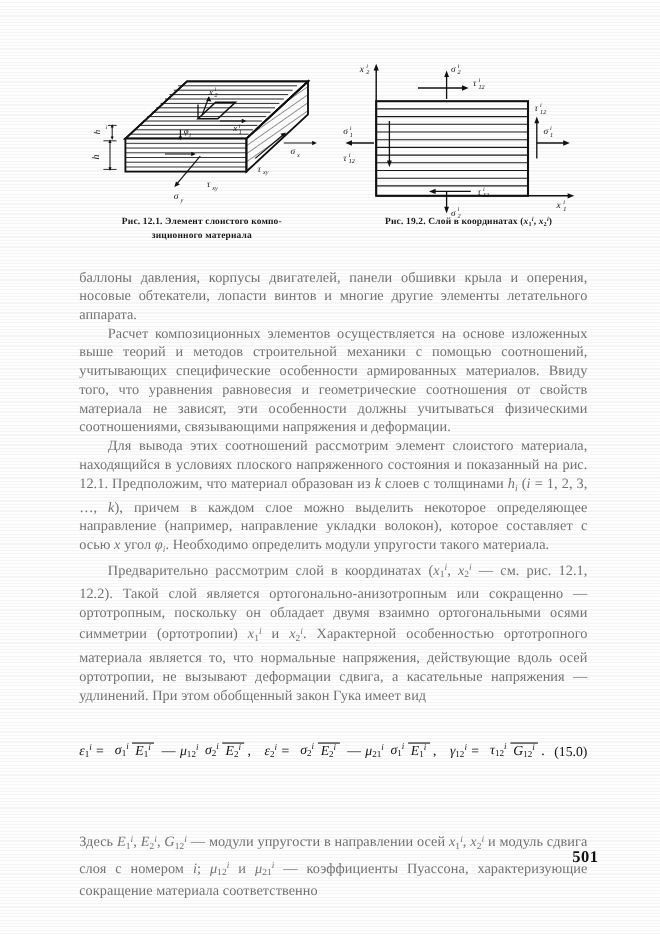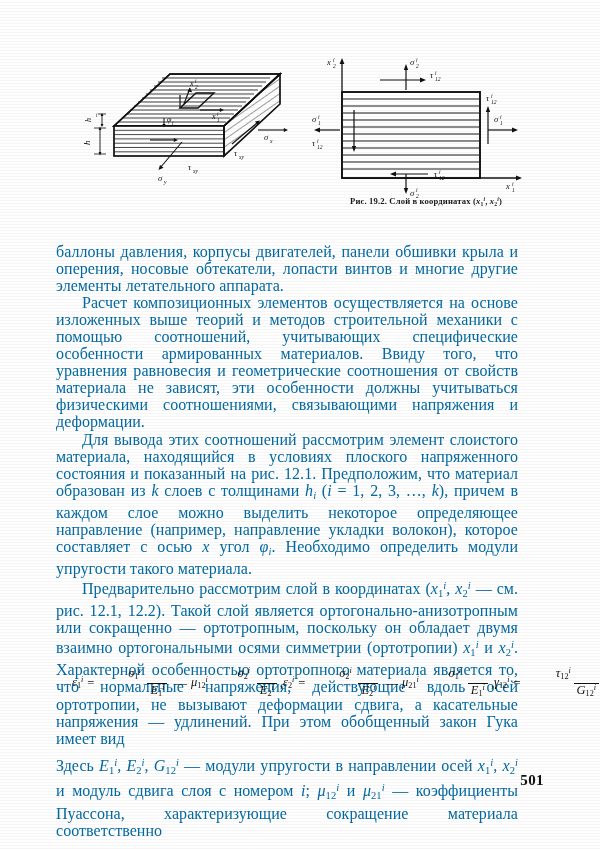--- a/index.html
+++ b/index.html
@@ -21,45 +21,45 @@
     position:absolute;font-size:8.6px;font-weight:bold;
     font-family:"Liberation Serif",serif;text-align:center;
     line-height:1.38;letter-spacing:.15px;color:#1a1a1a;
   }
   #cap1{left:66px;top:196px;width:235px;}
   #cap2{left:306px;top:196px;width:240px;}
   .cap-line{display:block;}
 
   
   .body{
-    position:absolute;left:56px;top:243px;width:462px;
-    font-size:16px;line-height:17.05px;
+    position:absolute;left:72px;top:243px;width:462px;
+    font-size:13px;line-height:17.05px;
     text-align:justify;text-justify:inter-word;
     font-family:"Liberation Serif",serif;
-    color:#0369a1;letter-spacing:.05px;
+    color:#737373;letter-spacing:.05px;
   }
   .body p{margin:0;text-indent:26px;}
   .body p.noind{text-indent:0;}
   var,.it{font-style:italic;font-family:"Liberation Serif",serif;}
   .sub{font-size:.66em;vertical-align:-.28em;font-style:italic;}
   .subn{font-size:.66em;vertical-align:-.28em;font-style:normal;}
   .sup{font-size:.66em;vertical-align:.5em;font-style:italic;}
 
   
   .eqrow{
     position:absolute;left:72px;top:660px;width:462px;height:46px;
     display:flex;align-items:center;justify-content:flex-start;
     font-size:12.5px;font-family:"Liberation Serif",serif;
   }
   .eq{display:inline-flex;align-items:center;white-space:nowrap;}
   .eq .lhs{font-style:italic;}
-  .frac{display:inline-flex;flex-direction:column;align-items:center;
+  .frac{display:inline-flex;align-items:center;
         vertical-align:middle;margin:0 3px;line-height:1.08;}
   .frac .num{padding:0 3px;font-style:italic;}
-  .frac .den{padding:0 3px;border-top:1.1px solid #111;font-style:italic;margin-left:46px;}
+  .frac .den{padding:0 3px;border-top:1.1px solid #111;font-style:italic;}
   .op{margin:0 4px;}
   .gap{display:inline-block;}
   .eqnum{font-style:normal;}
 
   
   .folio{
     position:absolute;right:56px;top:772px;
     font-size:15px;font-weight:bold;font-family:"Liberation Serif",serif;
     color:#111;letter-spacing:.4px;
   }
@@ -293,20 +293,24 @@
       <g>
         <line x1="96" y1="126" x2="96" y2="142" stroke="#111" stroke-width="1.2"></line>
         <polygon points="96,146 93.8,140 98.2,140" fill="#111"></polygon>
         <text x="100" y="148" font-family="Liberation Serif, serif" font-size="8.5" font-style="italic" fill="#111">σ</text>
         <text x="106" y="150" font-family="Liberation Serif, serif" font-size="5.6" font-style="italic" fill="#111">2</text>
         <text x="106" y="144" font-family="Liberation Serif, serif" font-size="5.6" font-style="italic" fill="#111">i</text>
       </g>
     </svg>
   </div>
 
+  <div id="cap1" class="caption">
+    <span class="cap-line">Рис. 12.1. Элемент слоистого компо-</span>
+    <span class="cap-line">зиционного материала</span>
+  </div>
 
   <div id="cap2" class="caption">
     <span>Рис. 19.2. Слой в координатах</span>
     <span>
       (<var>x</var><span class="subn">1</span><span class="sup">i</span>, <var>x</var><span class="subn">2</span><span class="sup">i</span>)
     </span>
   </div>
 
   <div class="body">
 

